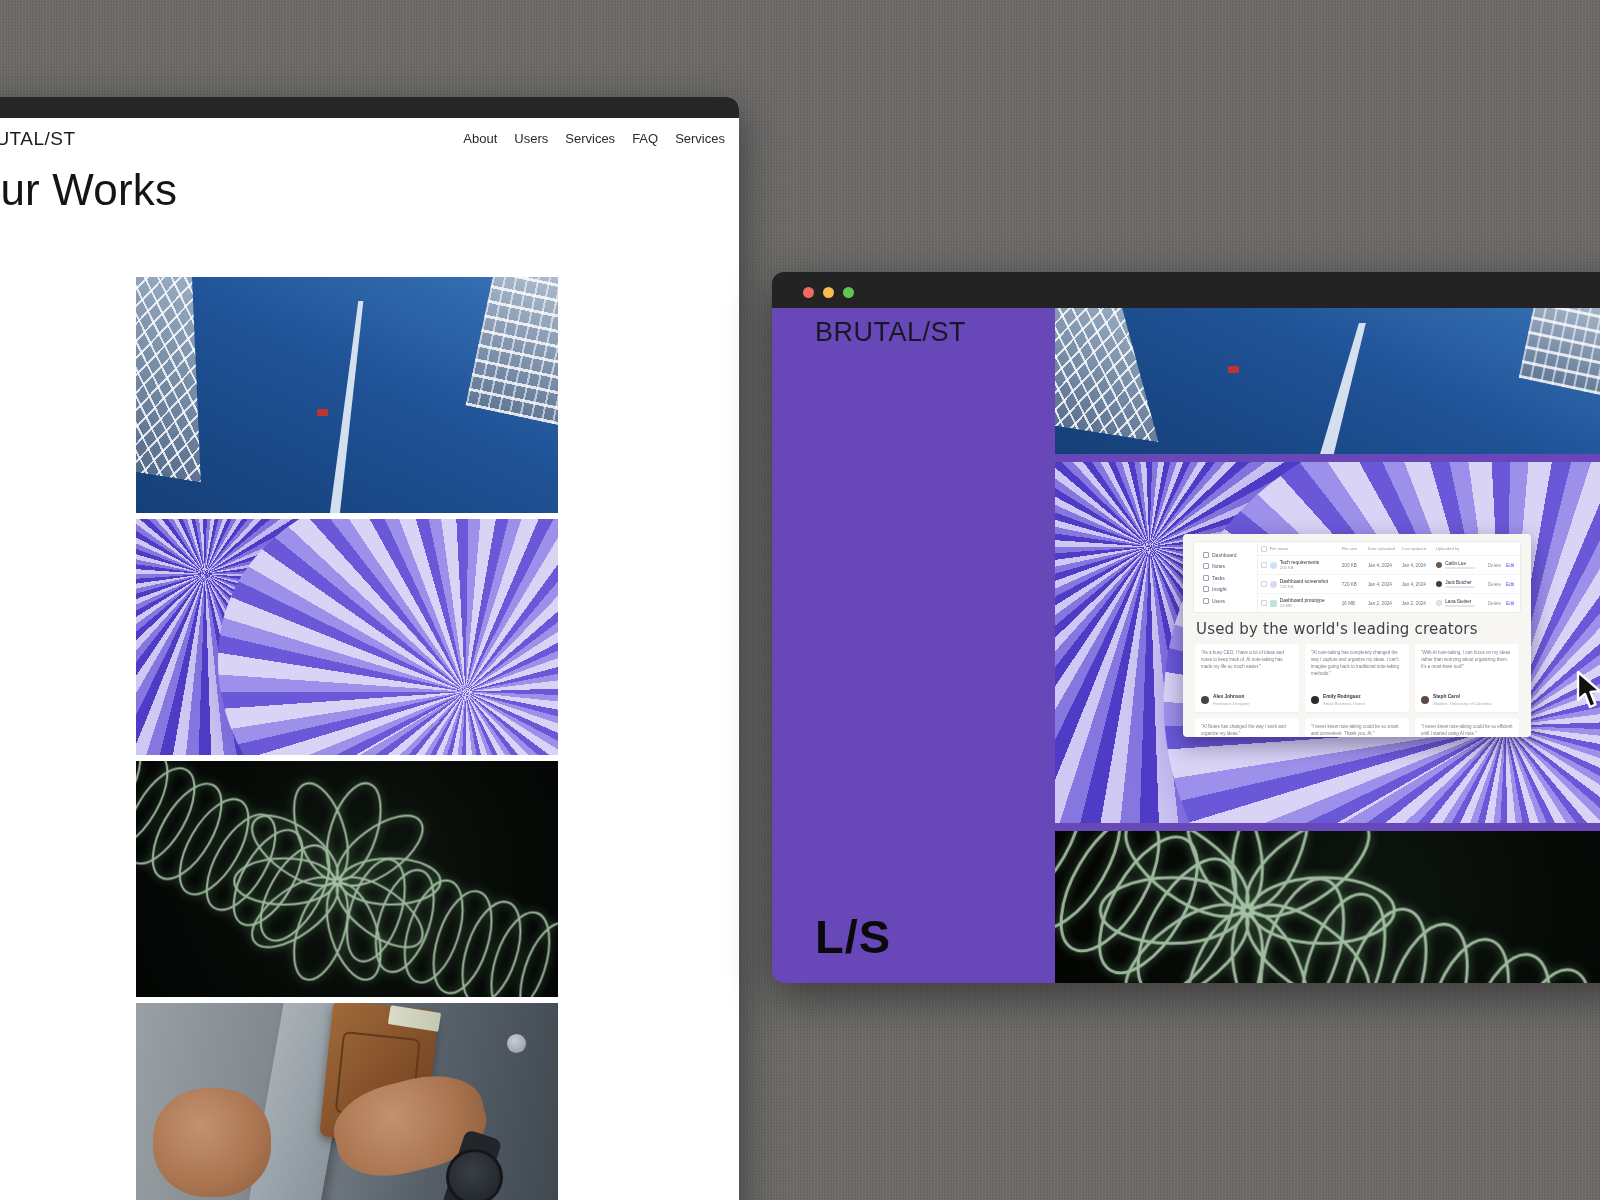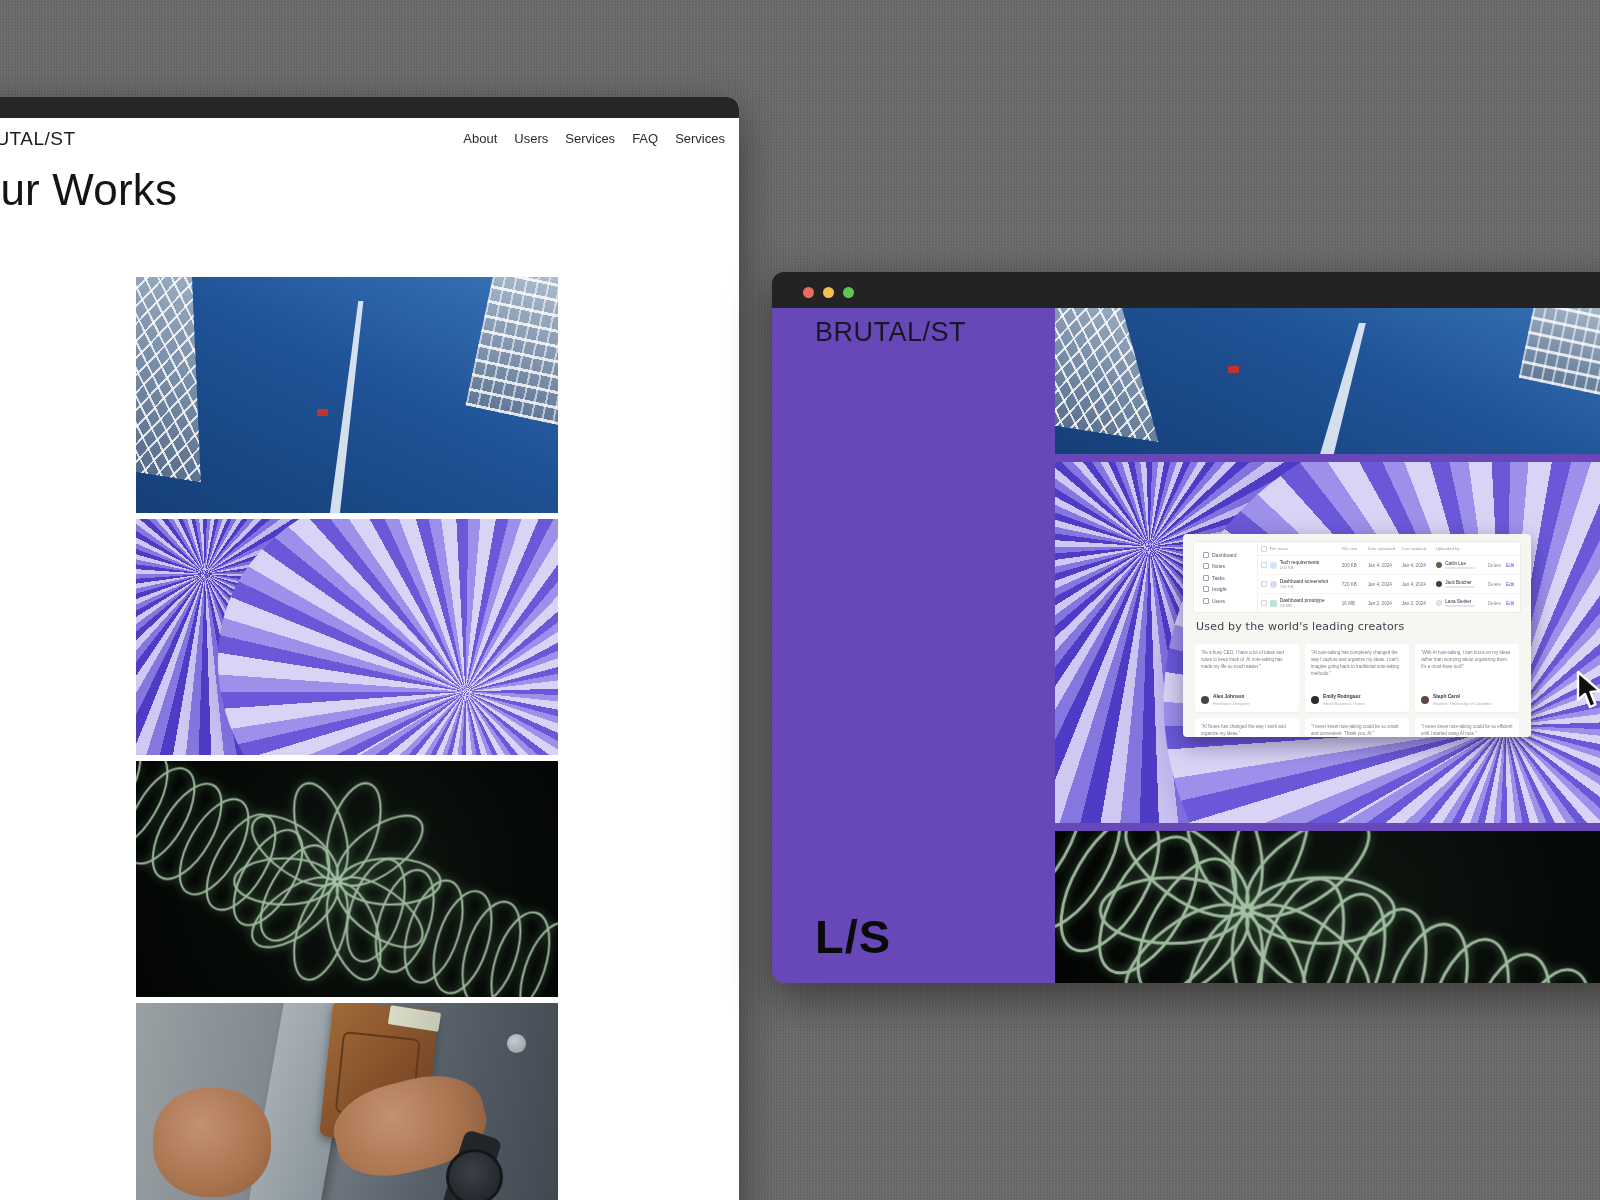--- a/index.html
+++ b/index.html
@@ -114,21 +114,21 @@
   .lp-name-sub{color:#9aa2b0;font-size:4.2px;}
   .lp-c-size{width:26px;}
   .lp-c-date{width:34px;}
   .lp-c-by{width:52px;display:flex;align-items:center;gap:3px;}
   .lp-av{width:6.5px;height:6.5px;border-radius:50%;flex:none;}
   .lp-by-name{color:#2a2f3a;font-size:4.6px;}
   .lp-by-sub{width:30px;height:2.5px;background:#e3e6ec;border-radius:1px;margin-top:1px;}
   .lp-c-act{flex:1;display:flex;gap:5px;justify-content:flex-end;padding-right:6px;font-size:4.6px;}
   .lp-del{color:#8b93a2;}
   .lp-edit{color:#5b4bd6;}
-  .lp-head{position:absolute;left:13px;top:86px;font-size:11px;color:#3f404a;
+  .lp-head{position:absolute;left:13px;top:86px;font-size:15px;color:#3f404a;
     font-family:"DejaVu Sans",sans-serif;letter-spacing:.2px;text-align:center;}
   .lp-grid{position:absolute;left:12px;top:110px;right:12px;display:grid;
     grid-template-columns:repeat(3,1fr);grid-auto-rows:68px;gap:6px;}
   .lp-t{background:#ffffff;border-radius:3px;padding:6px 6px 4px 6px;position:relative;
     font-size:4.5px;line-height:1.55;color:#787d88;box-shadow:0 1px 2px rgba(0,0,0,.04);}
   .lp-t-foot{position:absolute;left:6px;bottom:5px;display:flex;gap:4px;align-items:center;}
   .lp-t-av{width:8px;height:8px;border-radius:50%;}
   .lp-t-name{font-size:4.8px;color:#33343c;font-weight:bold;}
   .lp-t-role{font-size:4.2px;color:#a7acb6;}
 

